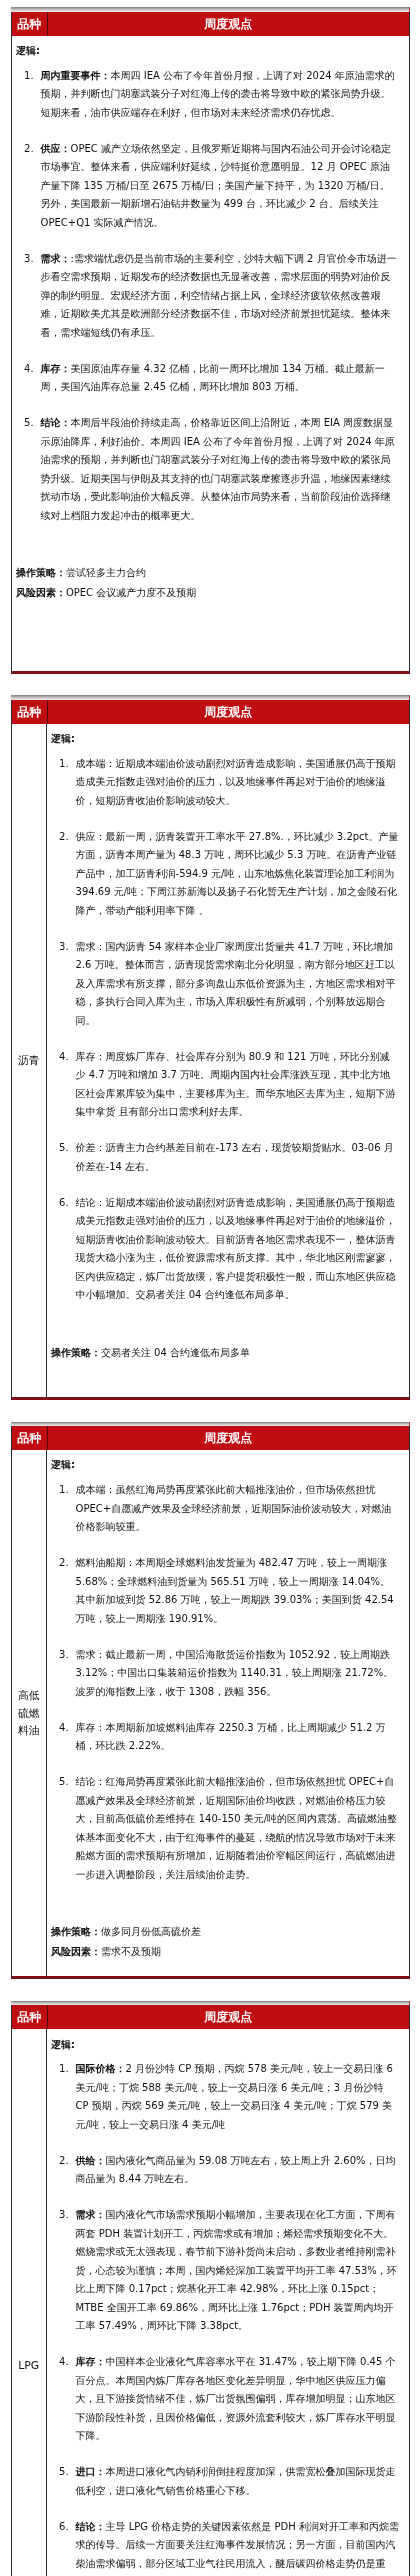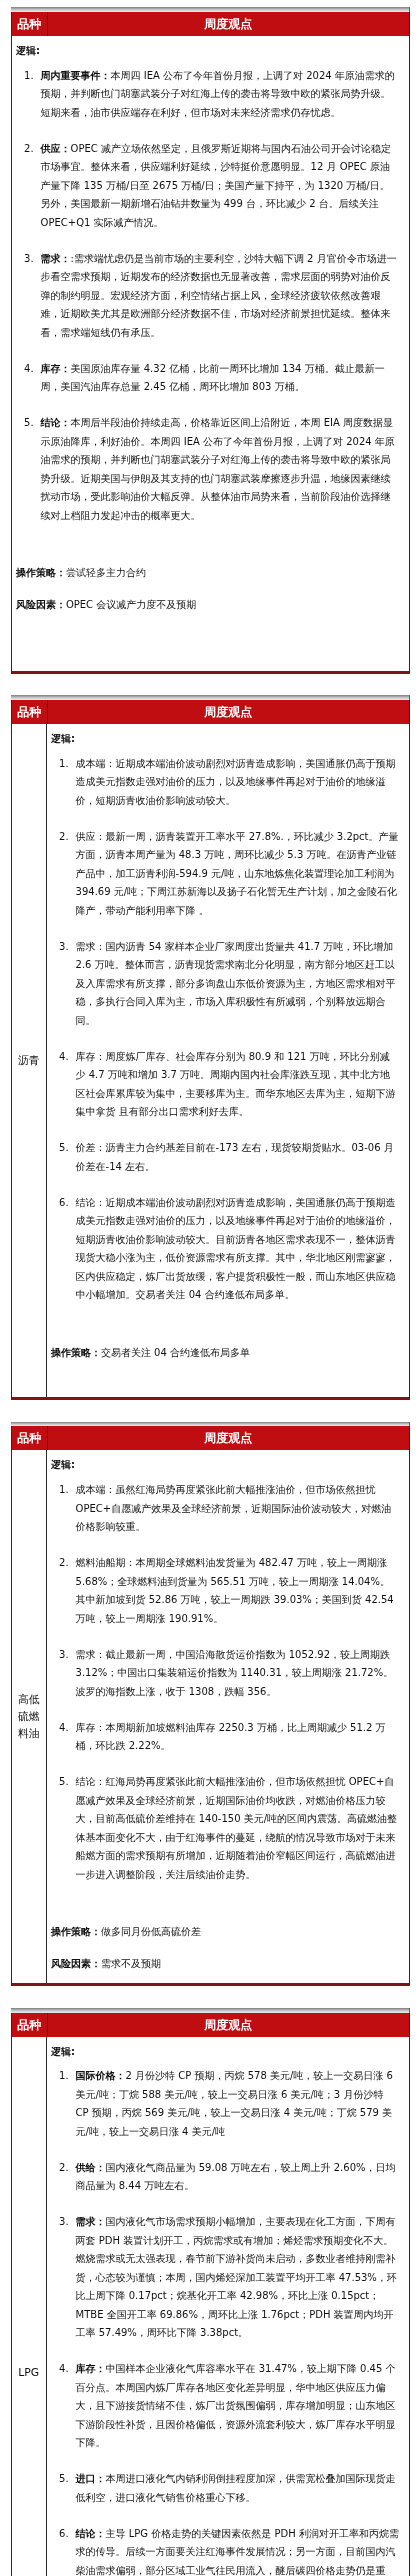--- a/index.html
+++ b/index.html
@@ -89,21 +89,21 @@
     flex: none;
     width: 12.4px;
     text-align: left;
   }
   .item-body {
     flex: 1;
     padding-left: 4.1px;
   }
   .kw-bold .item-label { font-weight: bold; }
   .strategy-line { margin-top: 39px; }
-  .risk-line { margin-top: 13px; }
+  .risk-line { margin-top: 1px; }
   .line-label { font-weight: bold; }
 </style>
 </head>
 <body>
 
 <div class="page">
 
   <section class="panel">
     <div class="shadow-strip"></div>
     <div class="tbl p1">

